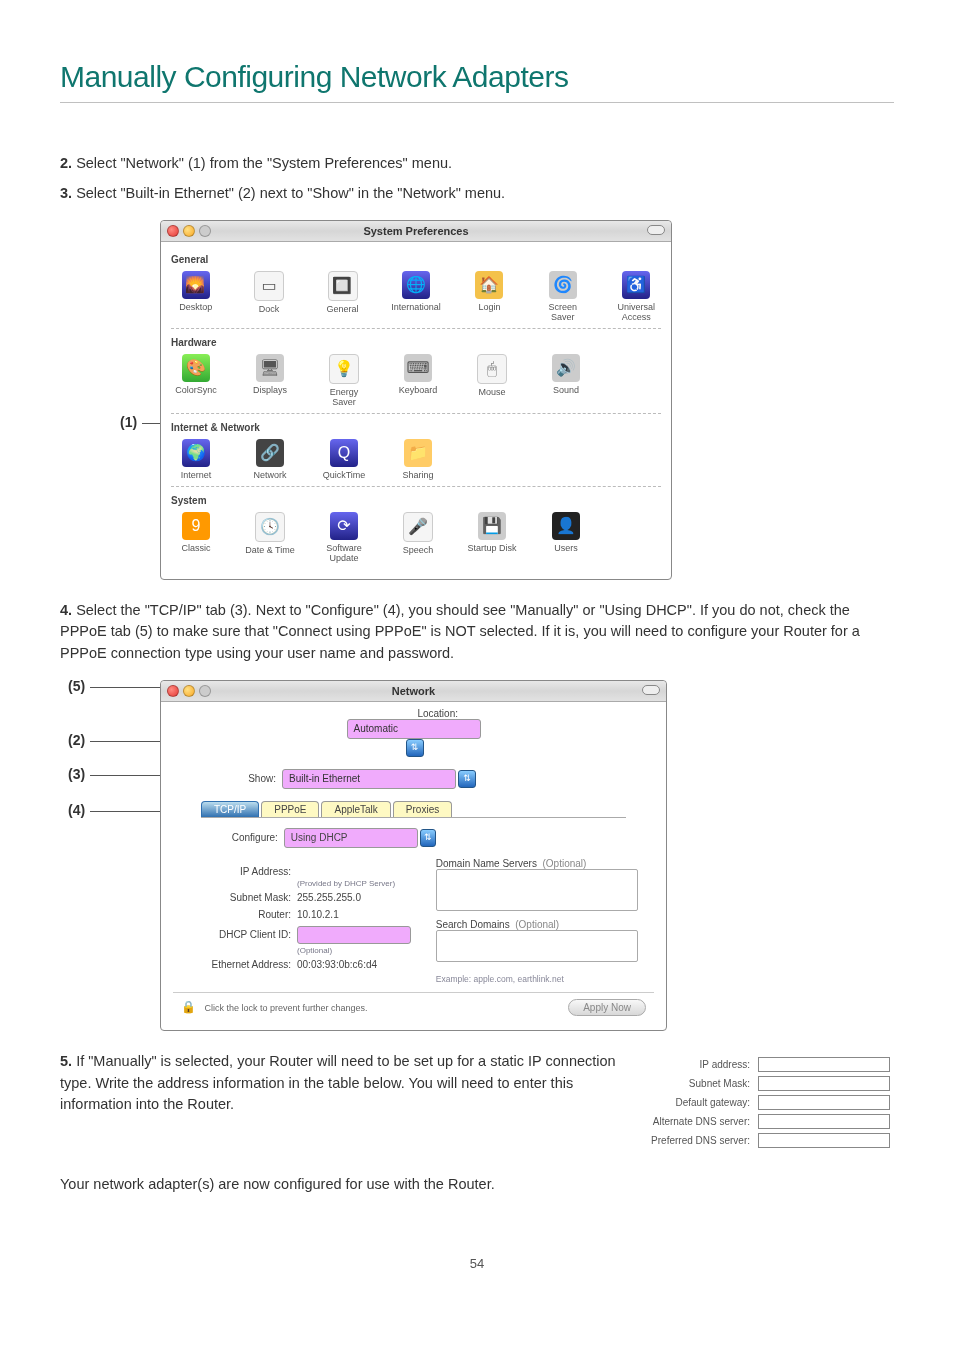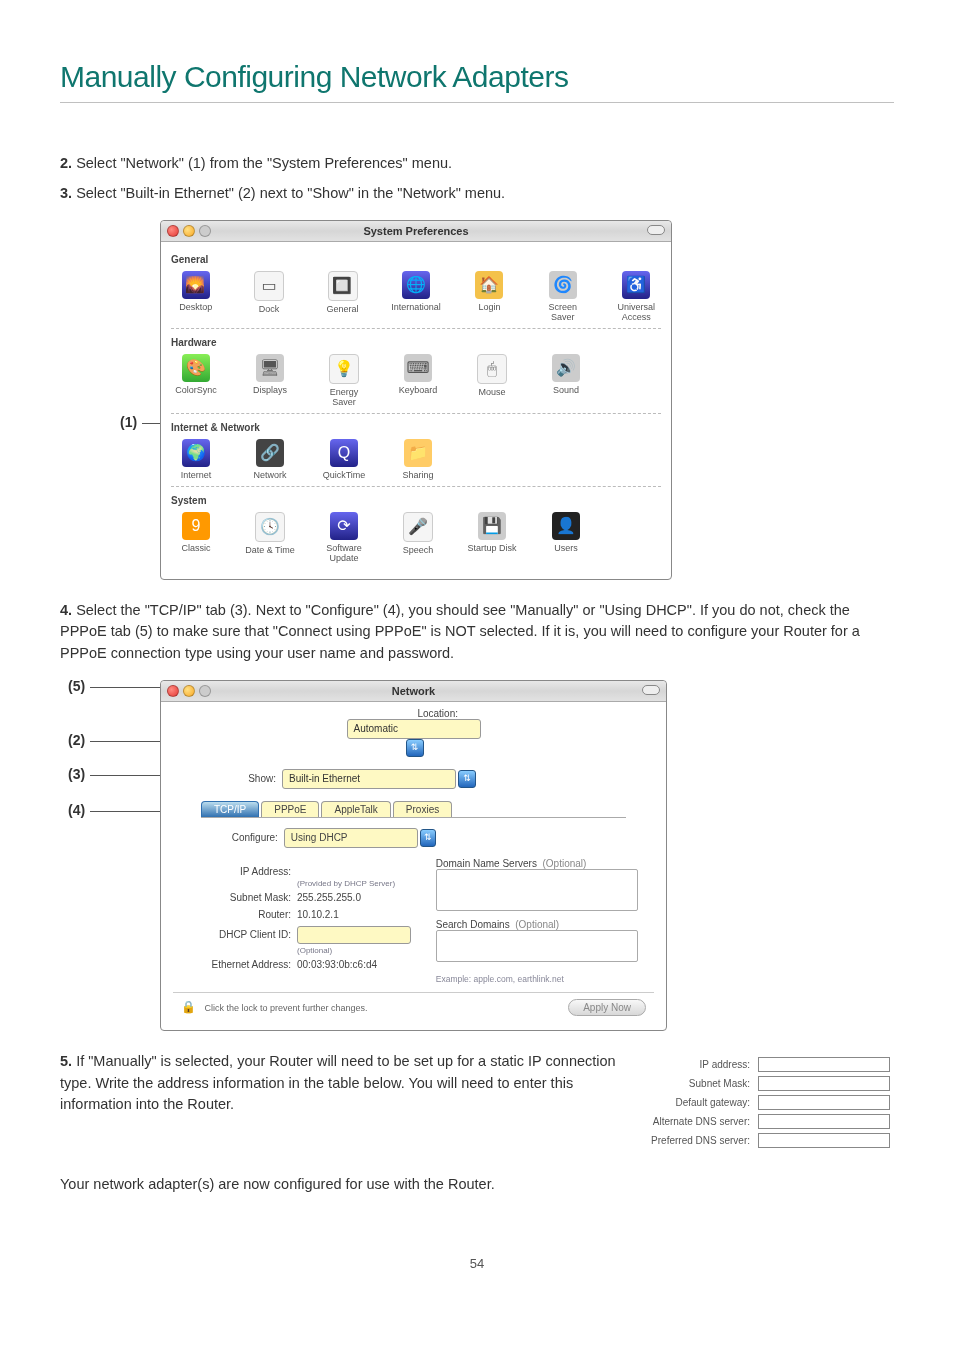--- a/index.html
+++ b/index.html
@@ -117,21 +117,21 @@
       position: relative;
       padding-bottom: 8px;
     }
     .net-row {
       display: flex;
       align-items: center;
       padding: 6px 20px;
     }
     .net-row label { width: 95px; text-align: right; margin-right: 6px; color: #444; }
     .select-ctl {
-      background: #fef9c3;
+      background: #f0abfc;
       border: 1px solid #999;
       border-radius: 3px;
       padding: 1px 6px;
       min-width: 120px;
       display: inline-block;
       position: relative;
       font-size: 10px;
       height: 16px;
       line-height: 16px;
     }

